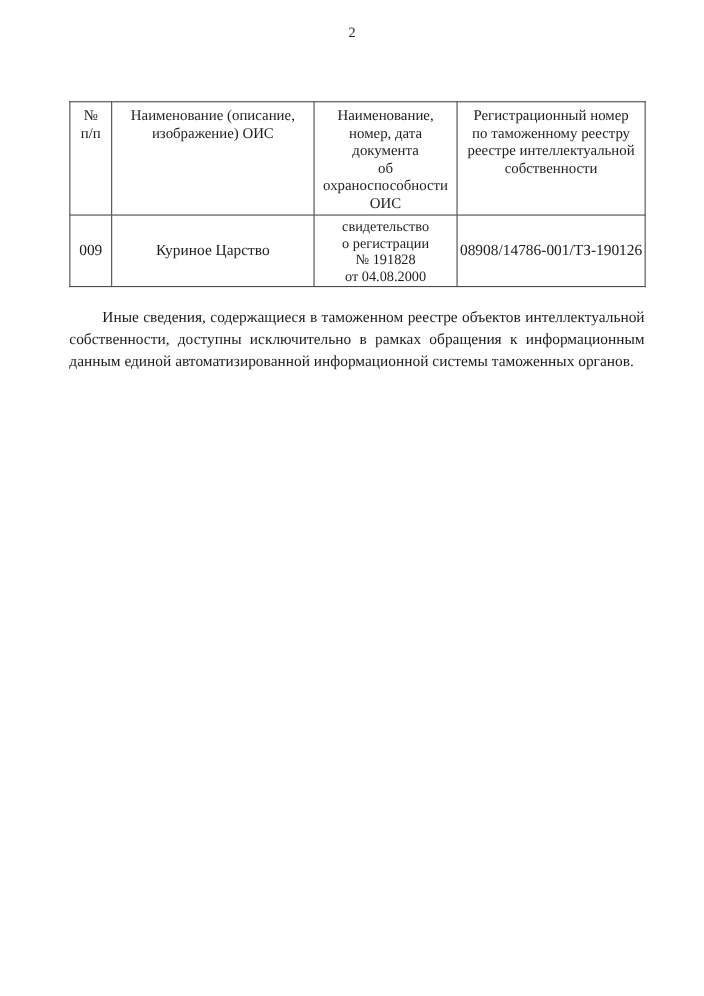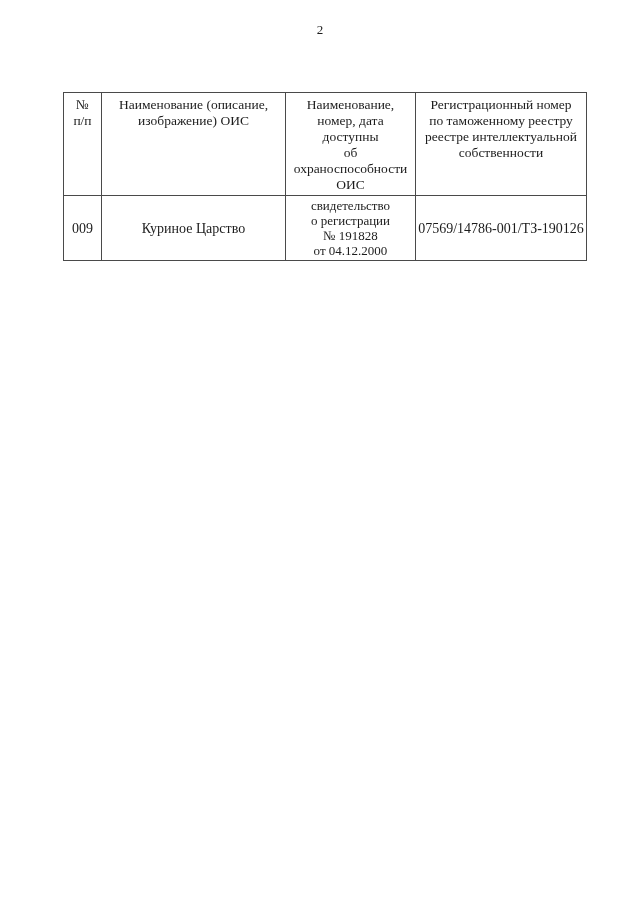--- a/index.html
+++ b/index.html
@@ -85,35 +85,36 @@
       <col style="width:171px">
     </colgroup>
     <tbody>
       <tr class="header-row">
         <th>№
 п/п</th>
         <th>Наименование (описание,
 изображение) ОИС</th>
         <th>Наименование,
 номер, дата
-доступны
+документа
 об
 охраноспособности
 ОИС</th>
         <th>Регистрационный номер
 по таможенному реестру
 реестре интеллектуальной
 собственности</th>
       </tr>
       <tr class="data-row">
         <td class="cell-num">009</td>
         <td class="cell-name">Куриное Царство</td>
         <td class="cell-doc">свидетельство
 о регистрации
 № 191828
-от 04.12.2000</td>
-        <td class="cell-reg">07569/14786-001/ТЗ-190126</td>
+от 04.08.2000</td>
+        <td class="cell-reg">08908/14786-001/ТЗ-190126</td>
       </tr>
     </tbody>
   </table>
 
+  <p class="body-paragraph">Иные сведения, содержащиеся в таможенном реестре объектов интеллектуальной собственности, доступны исключительно в рамках обращения к информационным данным единой автоматизированной информационной системы таможенных органов.</p>
 
 </div>
 
 </body></html>

